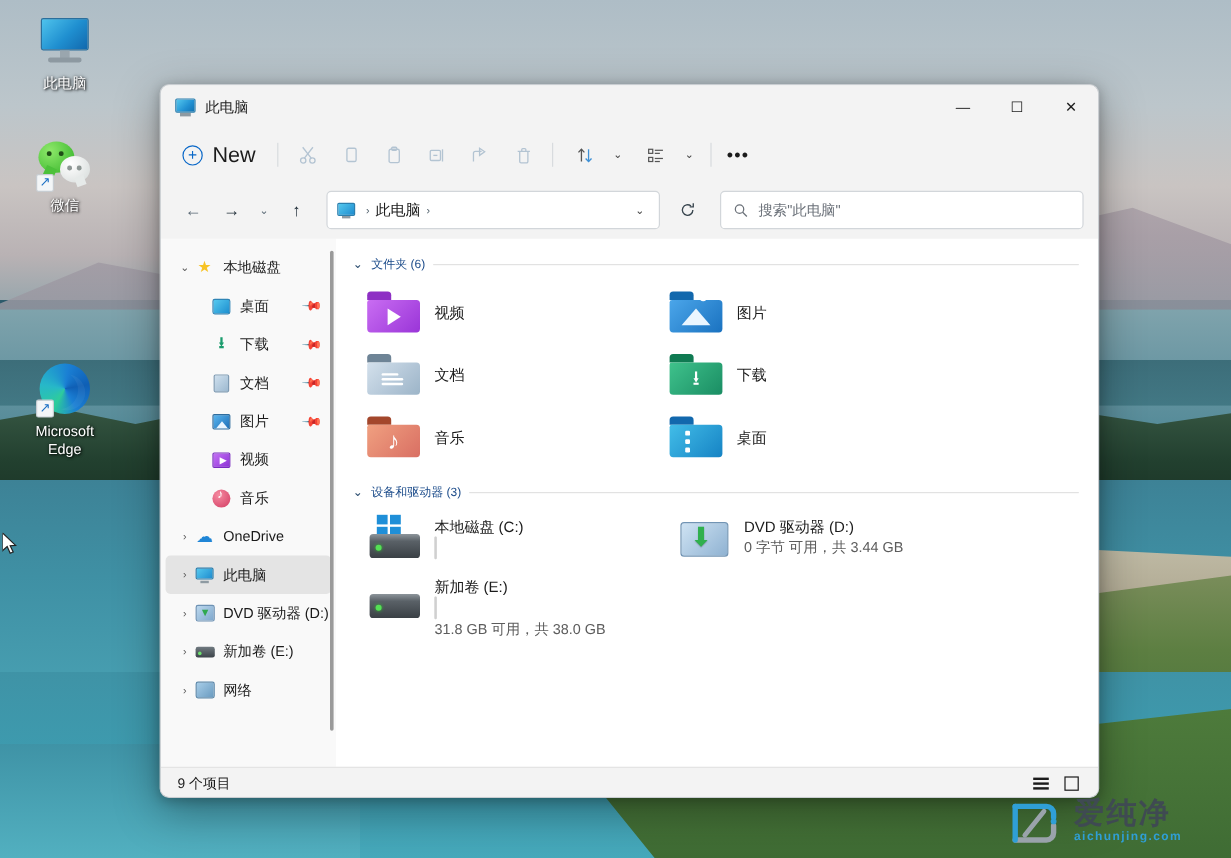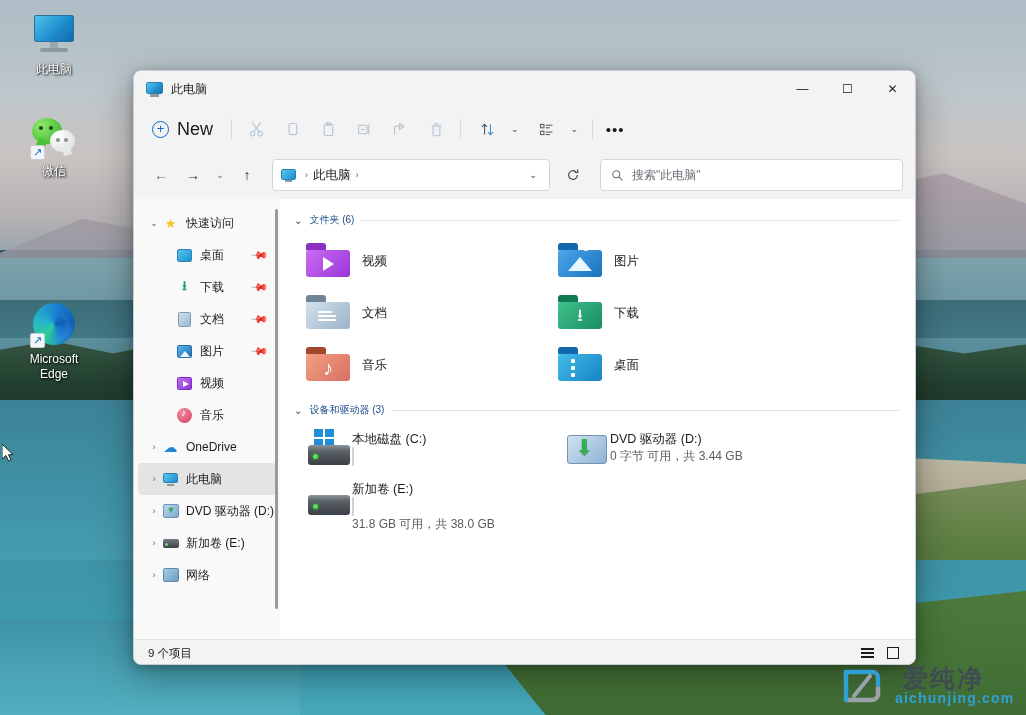--- a/index.html
+++ b/index.html
@@ -293,21 +293,21 @@
   .glyph-lines { width:20px; }
   .glyph-lines i { display:block; height:2px; background:#fff; margin:2px 0; border-radius:1px; }
   .glyph-note { font-size:20px; color:#fff; line-height:1; }
   .glyph-mount { width:0; height:0; border-left:12px solid transparent; border-right:12px solid transparent; border-bottom:14px solid #eaf6ff; position:relative; }
   .glyph-sun { position:absolute; width:6px; height:6px; border-radius:50%; background:#fff; left:3px; top:-12px; }
   .glyph-arrow { color:#fff; font-size:17px; line-height:1; }
   .glyph-sq { width:18px; }
   .glyph-sq i { display:block; width:4px; height:4px; background:#fff; margin:3px 0; border-radius:1px; }
 
   
-  .drive-cell { width:258px; display:flex; padding-left:12px; border-radius:4px; padding-top:4px; padding-bottom:6px; }
+  .drive-cell { width:258px; display:flex; gap:10px; padding-left:12px; border-radius:4px; padding-top:4px; padding-bottom:6px; }
   .drive-ico { width:46px; height:40px; position:relative; flex-shrink:0; }
   .hd-body {
     position:absolute; left:2px; top:16px; width:42px; height:20px; border-radius:3px;
     background:linear-gradient(180deg,#8d959b 0%,#5a6167 30%,#3a4045 100%);
   }
   .hd-body:after {
     content:""; position:absolute; left:5px; top:9px; width:5px; height:5px; border-radius:50%;
     background:#55e055; box-shadow:0 0 3px #2fbf2f;
   }
   .hd-win { position:absolute; left:8px; top:0px; width:20px; height:18px; display:grid;
@@ -338,22 +338,22 @@
   .view-btn { width:24px; height:22px; display:flex; align-items:center; justify-content:center;
               border-radius:3px; color:#1b1b1b; }
   .vb-lines i { display:block; width:13px; height:1.6px; background:#1b1b1b; margin:2.2px 0; }
   .vb-sq { width:12px; height:12px; border:1.6px solid #1b1b1b; }
 
   
   #watermark {
     position:absolute; left:840px; top:662px; display:flex; align-items:center; gap:9px;
   }
   .wm-logo { width:46px; height:46px; position:relative; }
-  .wm-txt-main { font-size:25px; color:#3f4a52; letter-spacing:2px; line-height:26px; font-weight:bold;margin-left:8px; }
-  .wm-txt-sub { font-size:14px; color:#2f9fd6; letter-spacing:1.2px; line-height:14px; font-weight:bold; }
+  .wm-txt-main { font-size:25px; color:#3f4a52; letter-spacing:2px; line-height:26px; font-weight:bold; }
+  .wm-txt-sub { font-size:10px; color:#2f9fd6; letter-spacing:1.2px; line-height:14px; font-weight:bold; }
 </style>
 </head>
 <body>
 
 <div id="wallpaper">
   <div class="wp-sky"></div>
   <div class="wp-mtn"></div>
   <div class="wp-lake-top"></div>
   <div class="wp-darkband"></div>
   <div class="wp-forest"></div>
@@ -539,21 +539,21 @@
 
   <div class="body-area">
 
     <div class="sidebar">
       <div id="sidebar-rows">
           <div class="sb-row">
             <span class="sb-twisty">⌄</span>
             <span class="sb-ico">
               <span class="i-star">★</span>
             </span>
-            <span class="sb-label">快速访问</span>
+            <span class="sb-label">本地磁盘</span>
           </div>
           <div class="sb-row">
             <span class="sb-twisty"></span>
             <span style="width:14px"></span>
             <span class="sb-ico">
               <span class="i-desktop"></span>
             </span>
             <span class="sb-label">桌面</span>
             <span class="sb-pin">📌</span>
           </div>

